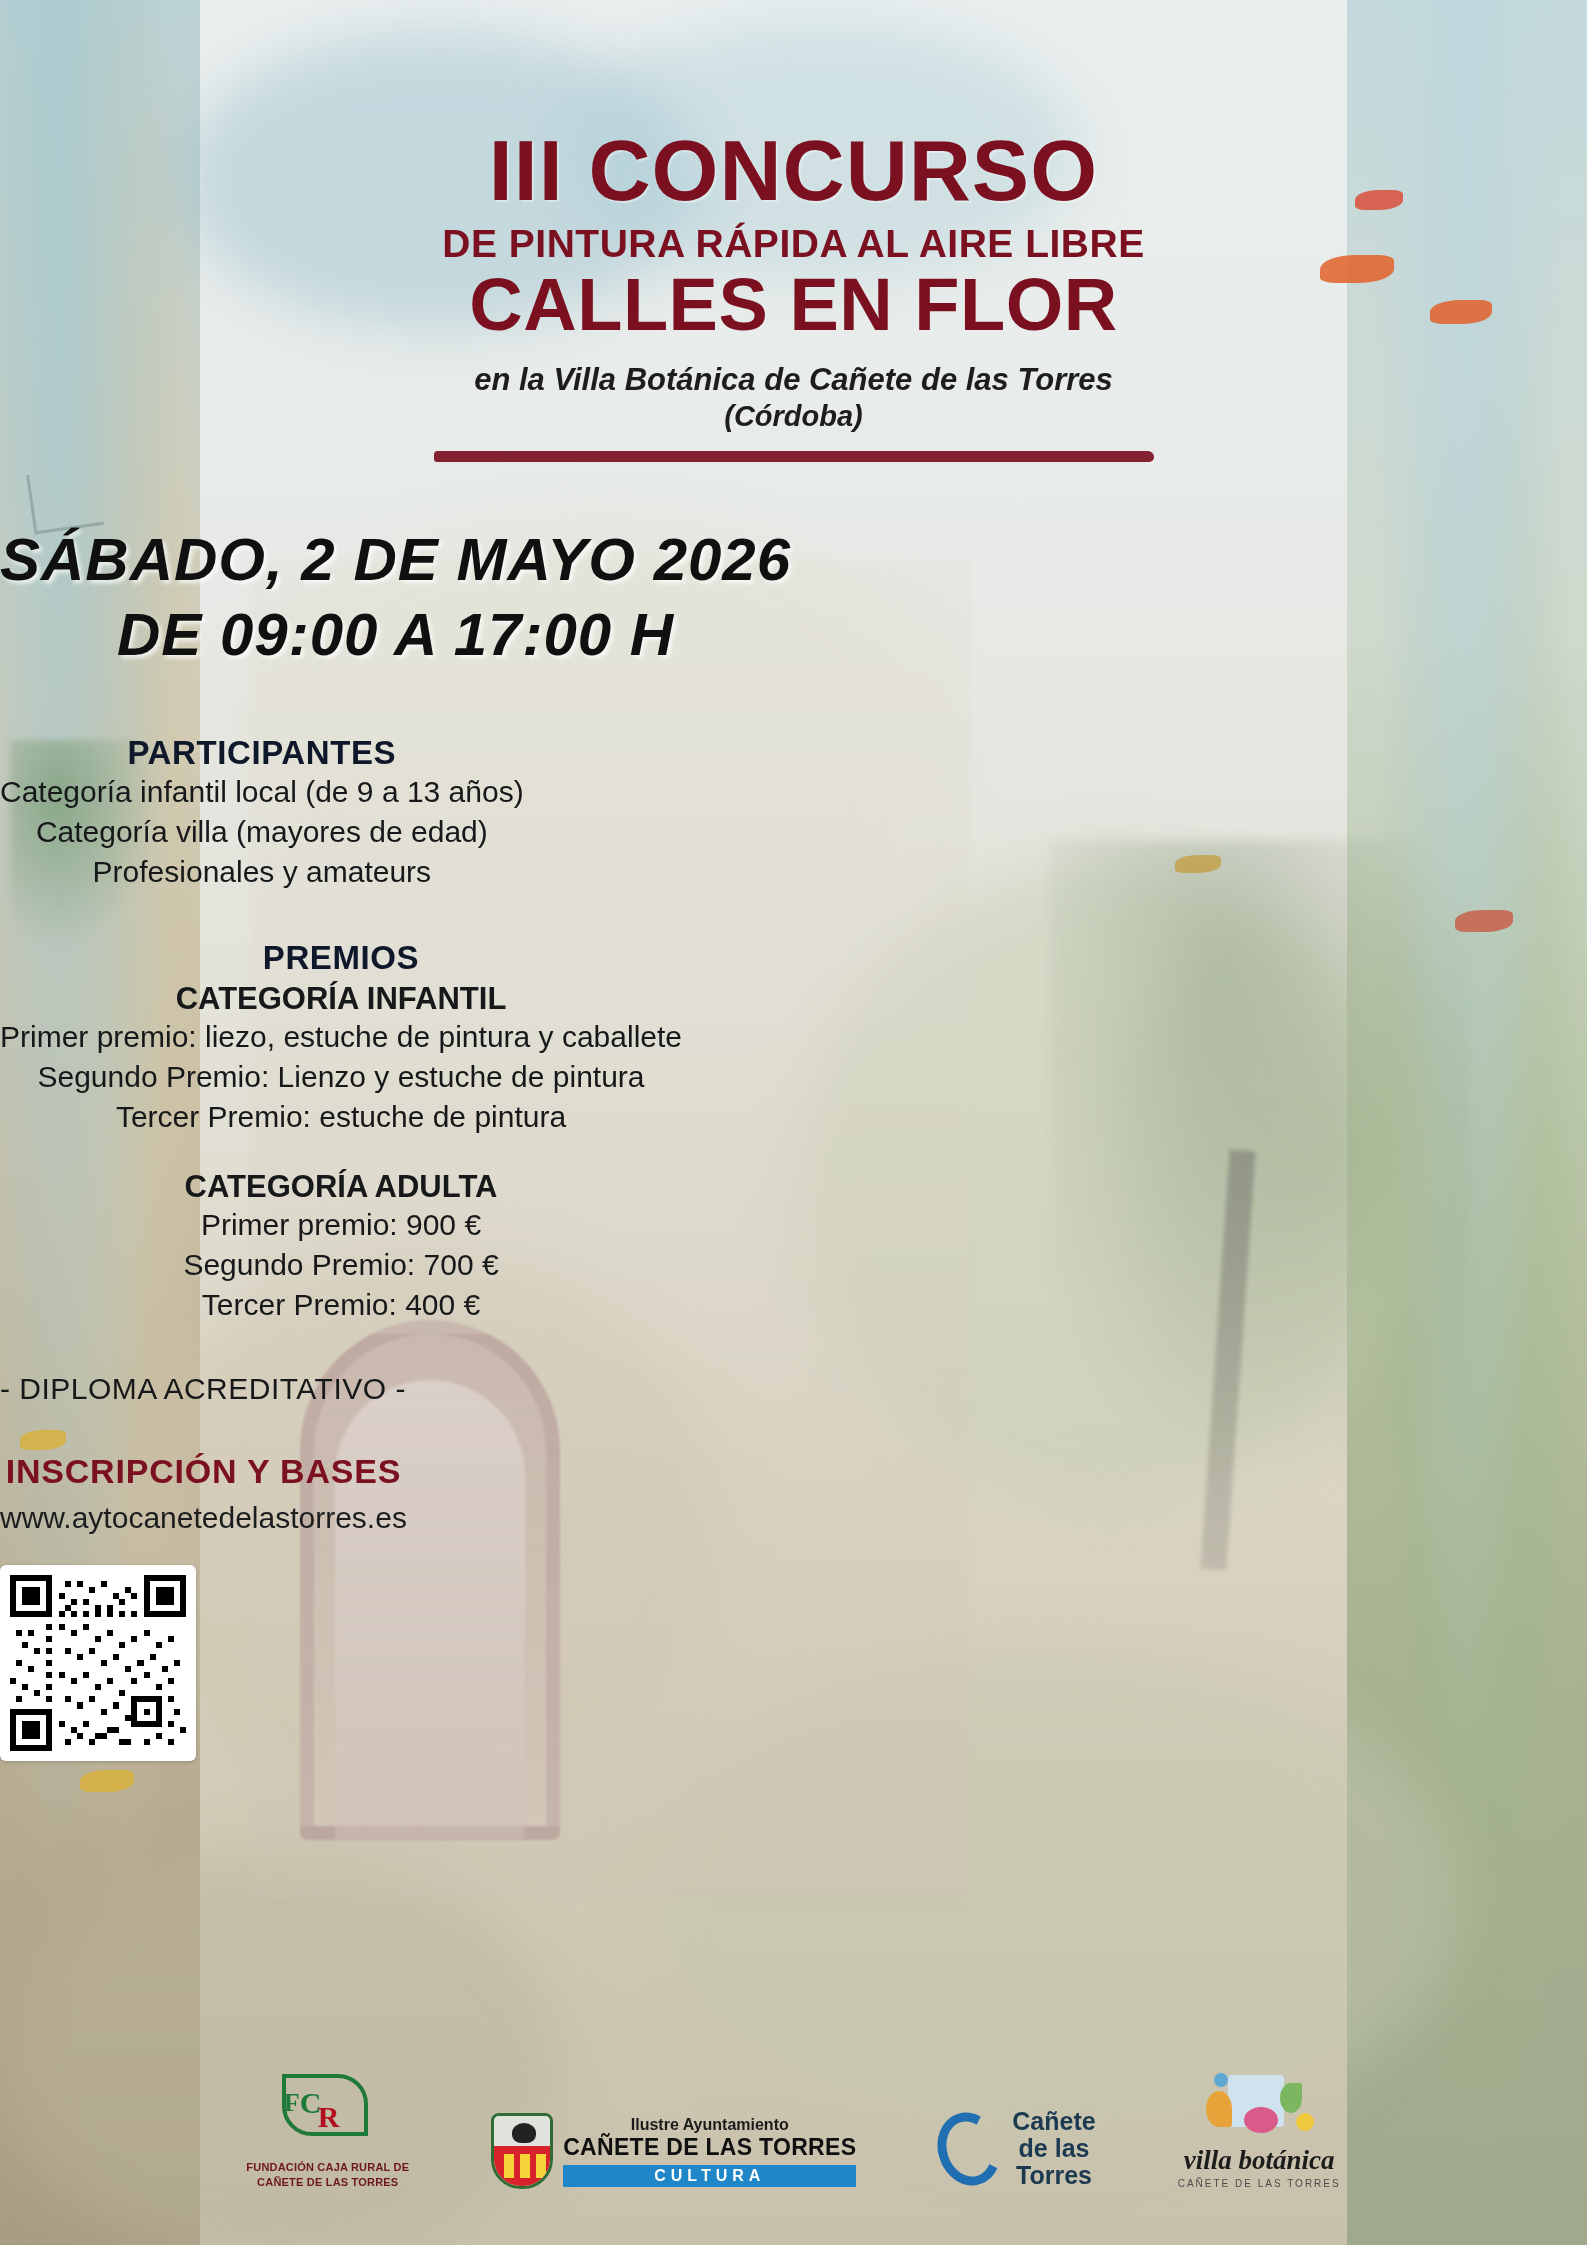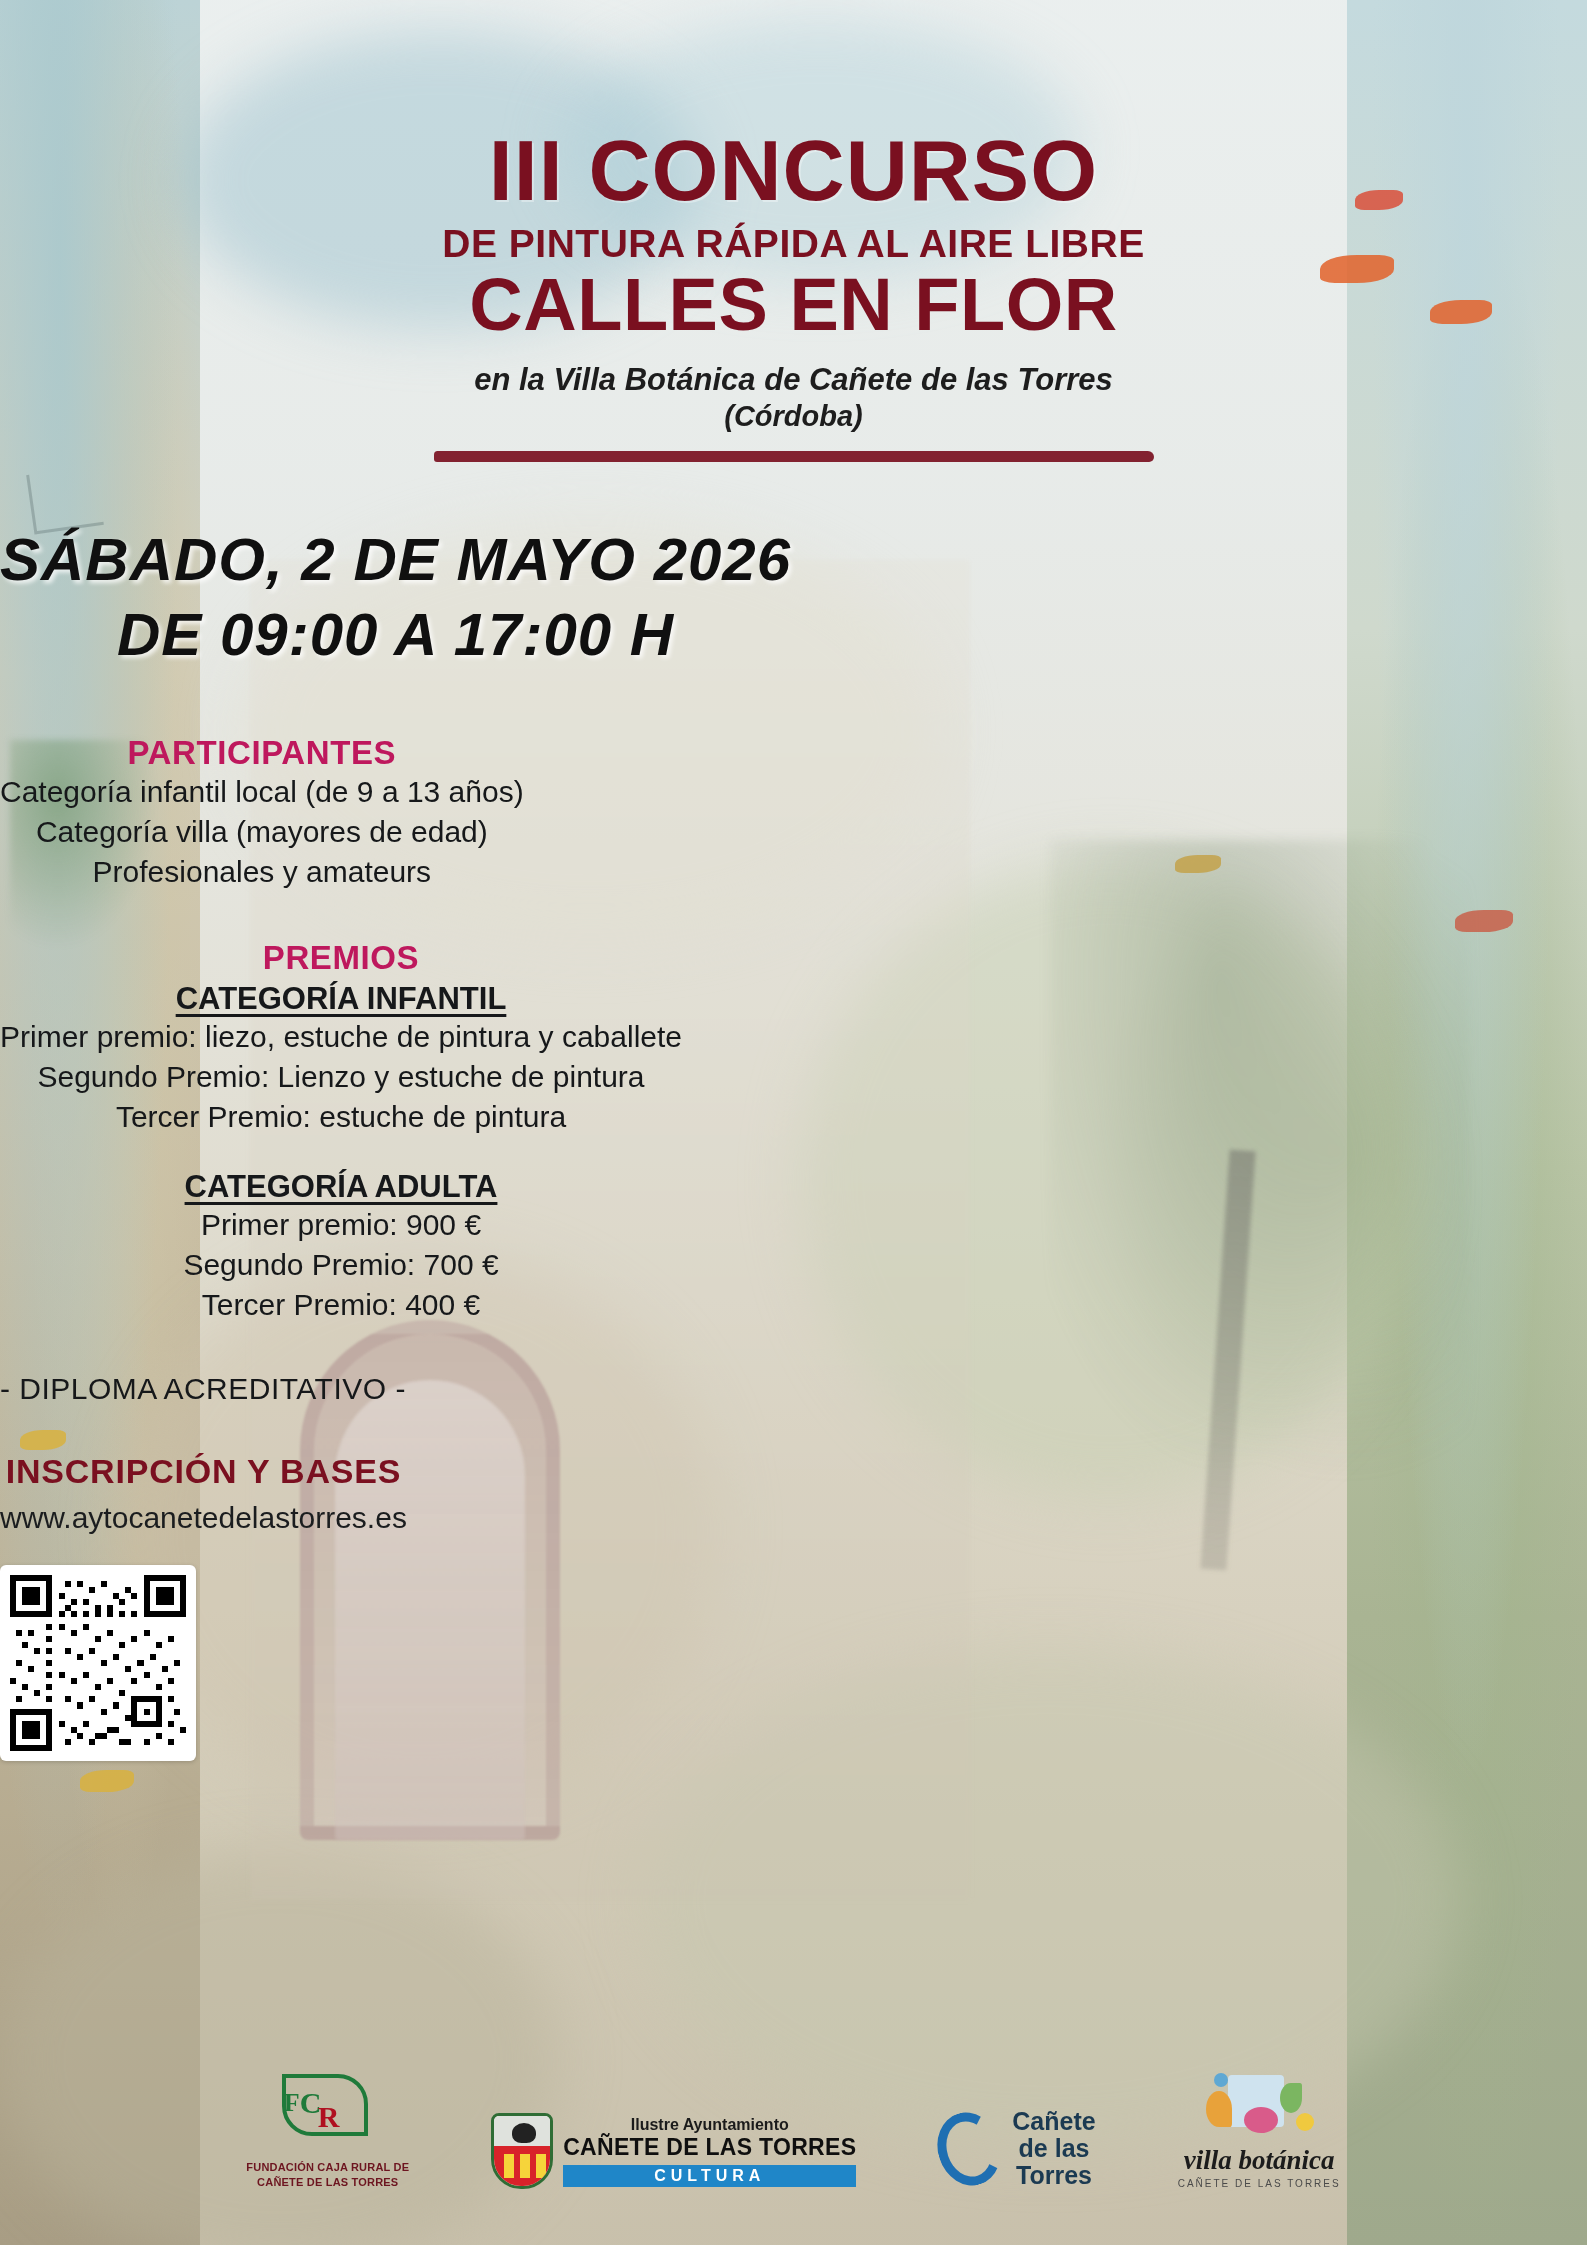--- a/index.html
+++ b/index.html
@@ -181,33 +181,32 @@
     color: #101010;
     letter-spacing: 1px;
     line-height: 1.25;
     text-shadow: 3px 3px 4px rgba(255,255,255,.75);
   }
 
   .section { text-align: center; }
   .sec-title {
     font-size: 33px;
     font-weight: 800;
-    color: #be185d;
+    color: #0f172a;
     letter-spacing: .6px;
   }
   .line {
     font-size: 30px;
     color: #16181a;
     line-height: 1.34;
   }
   .sec-sub {
     font-size: 31px;
     font-weight: 800;
     color: #16181a;
-    text-decoration: underline;
     text-underline-offset: 5px;
     margin-top: 4px;
   }
 
   #participantes { margin-top: 62px; }
   #premios { margin-top: 46px; }
   .premios-adulta { margin-top: 32px; }
   #diploma {
     margin-top: 46px;
     font-size: 30px;

